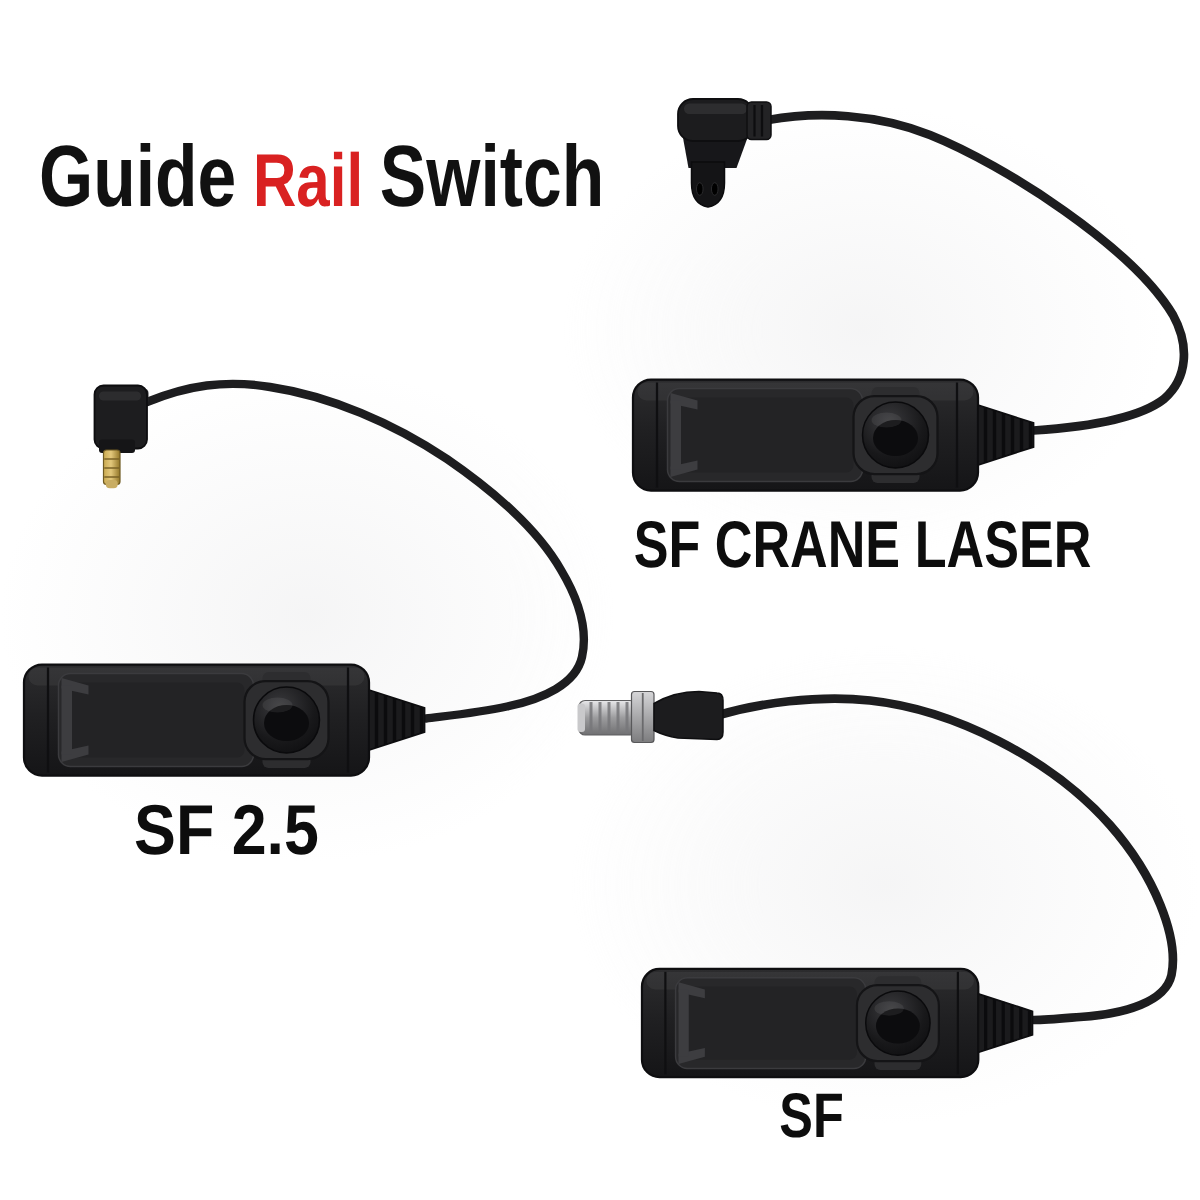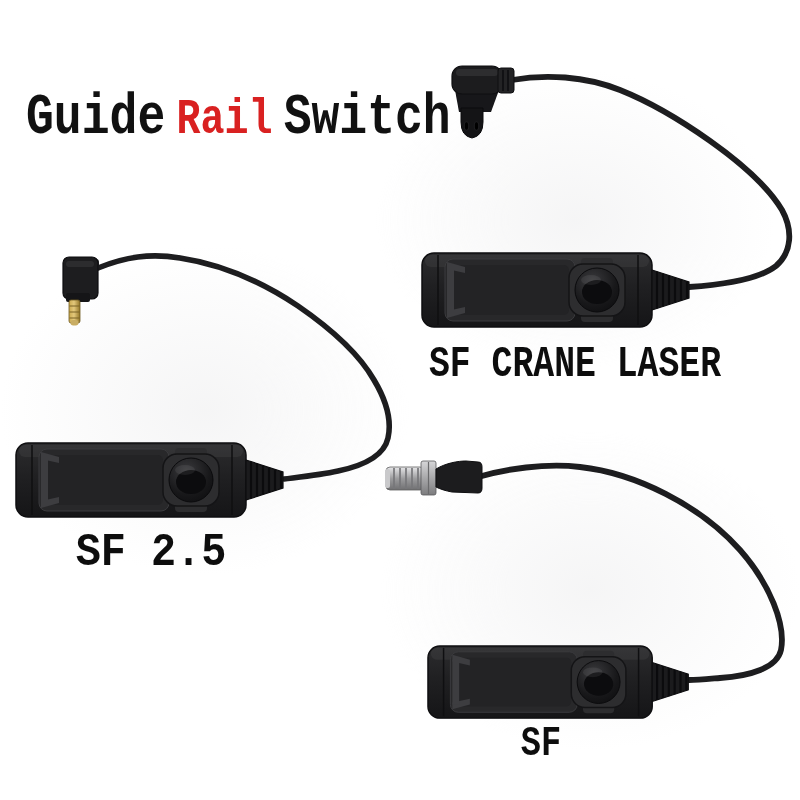--- a/index.html
+++ b/index.html
@@ -1,18 +1,18 @@
 <!DOCTYPE html>
 <html><head>
 <meta charset="utf-8">
 <style>
   html,body{margin:0;padding:0;background:#ffffff;}
   .stage{
     position:relative;width:800px;height:800px;background:#ffffff;
-    overflow:hidden;font-family:Liberation Mono, monospace;border-radius:16px;
+    overflow:hidden;font-family:Liberation Sans, sans-serif;border-radius:16px;
   }
   .stage svg{position:absolute;left:0;top:0;}
   .title{
     position:absolute;left:26px;top:89px;
     font-size:58px;font-weight:700;line-height:1;color:#111111;
     white-space:nowrap;transform:scaleX(0.8);transform-origin:left top;
   }
   .title .rail{font-size:50px;color:#d92121;margin:0 14px;}
   .label{
     position:absolute;font-weight:700;line-height:1;color:#0d0d0d;white-space:nowrap;

